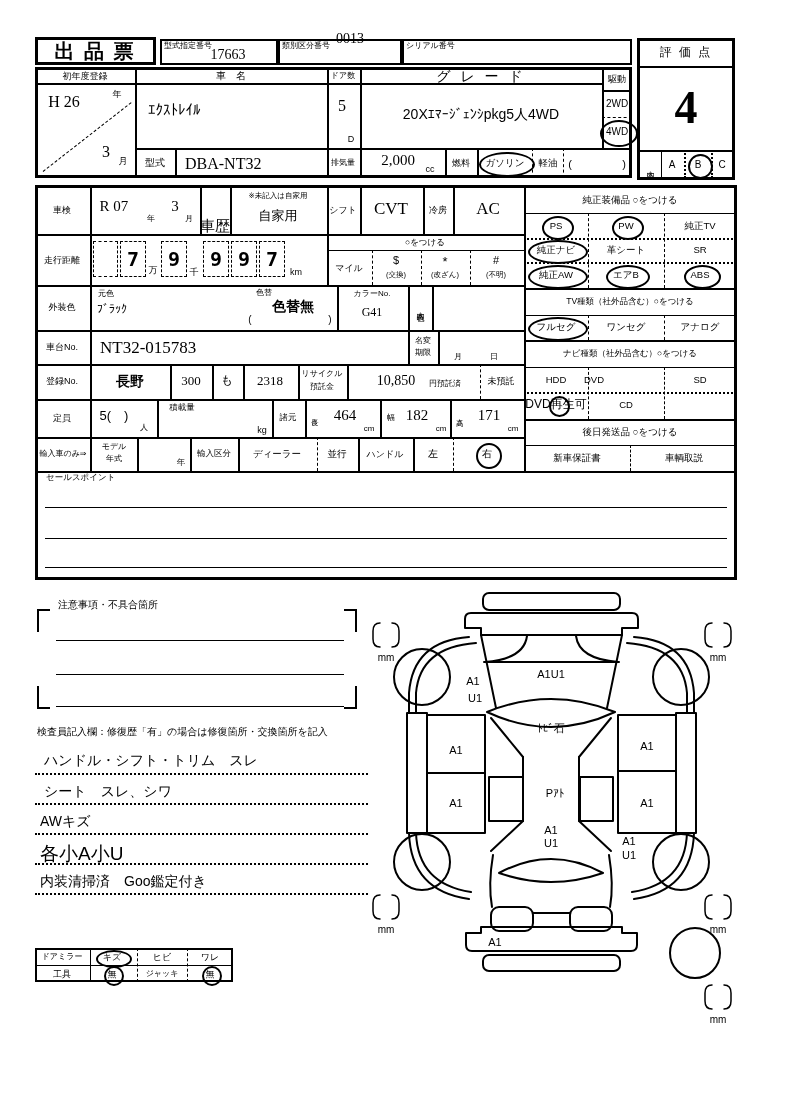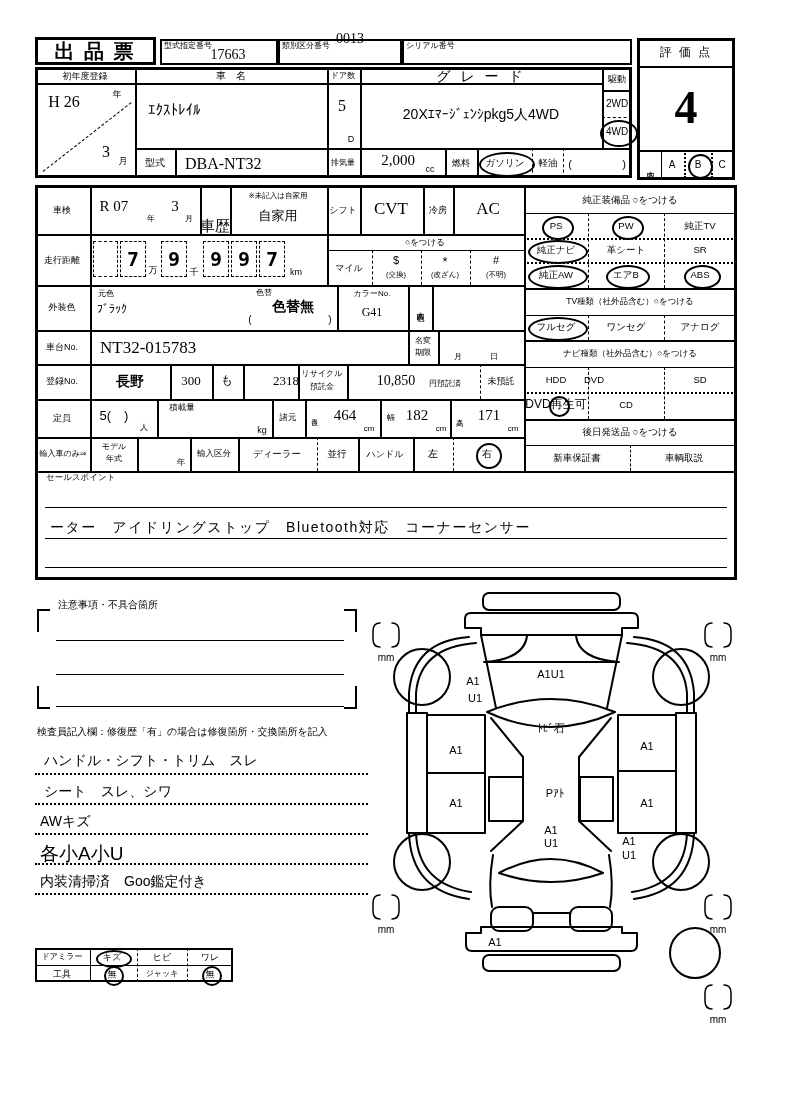--- a/index.html
+++ b/index.html
@@ -187,21 +187,21 @@
   <div class="vl" style="left:170px;top:364px;height:35px"></div>
   <div class="vl" style="left:212px;top:364px;height:35px"></div>
   <div class="vl" style="left:243px;top:364px;height:35px"></div>
   <div class="vl" style="left:298px;top:364px;height:35px"></div>
   <div class="vl" style="left:347px;top:364px;height:35px"></div>
   <div class="vl dash" style="left:480px;top:364px;height:35px"></div>
   <span class="c" style="left:62px;top:381px;font-size:9px">登録No.</span>
   <span class="c" style="left:130px;top:381px;font-size:14px;font-weight:bold">長野</span>
   <span class="c mono" style="left:191px;top:381px;font-size:13px">300</span>
   <span class="c" style="left:227px;top:381px;font-size:12px">も</span>
-  <span class="c mono" style="left:286px;top:381px;font-size:13px">2318</span>
+  <span class="c mono" style="left:270px;top:381px;font-size:13px">2318</span>
   <span class="c" style="left:322px;top:374px;font-size:8px">リサイクル</span>
   <span class="c" style="left:322px;top:387px;font-size:8px">預託金</span>
   <span class="c mono" style="left:396px;top:381px;font-size:14px">10,850</span>
   <span class="c" style="left:445px;top:384px;font-size:8px">円預託済</span>
   <span class="c" style="left:501px;top:381px;font-size:9px">未預託</span>
 
   <div class="vl" style="left:157px;top:399px;height:38px"></div>
   <div class="vl" style="left:272px;top:399px;height:38px"></div>
   <div class="vl" style="left:305px;top:399px;height:38px"></div>
   <div class="vl" style="left:380px;top:399px;height:38px"></div>
@@ -236,21 +236,20 @@
   <span class="c" style="left:214px;top:454px;font-size:8.5px">輸入区分</span>
   <span class="c" style="left:277px;top:454px;font-size:9.5px">ディーラー</span>
   <span class="c" style="left:337px;top:454px;font-size:9.5px">並行</span>
   <span class="c" style="left:385px;top:454px;font-size:9px">ハンドル</span>
   <span class="c" style="left:433px;top:454px;font-size:10px">左</span>
   <span class="c" style="left:487px;top:454px;font-size:10px">右</span>
   <div class="circ" style="left:476px;top:443px;width:22px;height:22px"></div>
 
   <span class="tl" style="left:46px;top:473px;font-size:8.5px">セールスポイント</span>
   <div class="hl med" style="left:45px;top:507px;width:682px"></div>
-  <span class="tl" style="left:50px;top:519px;font-size:14px;letter-spacing:1.5px">ーター　アイドリングストップ　Bluetooth対応　コーナーセンサー</span>
   <div class="hl med" style="left:45px;top:538px;width:682px"></div>
   <div class="hl med" style="left:45px;top:567px;width:682px"></div>
 
   <span class="c" style="left:630px;top:200px;font-size:9.5px">純正装備品 ○をつける</span>
   <div class="hl thin" style="left:524px;top:213px;width:213px"></div>
   <div class="vl dash" style="left:588px;top:213px;height:75px"></div>
   <div class="vl dash" style="left:664px;top:213px;height:75px"></div>
   <div class="hl dot" style="left:524px;top:238px;width:213px"></div>
   <div class="hl dot" style="left:524px;top:262px;width:213px"></div>
   <span class="c" style="left:556px;top:226px;font-size:9.5px">PS</span>

